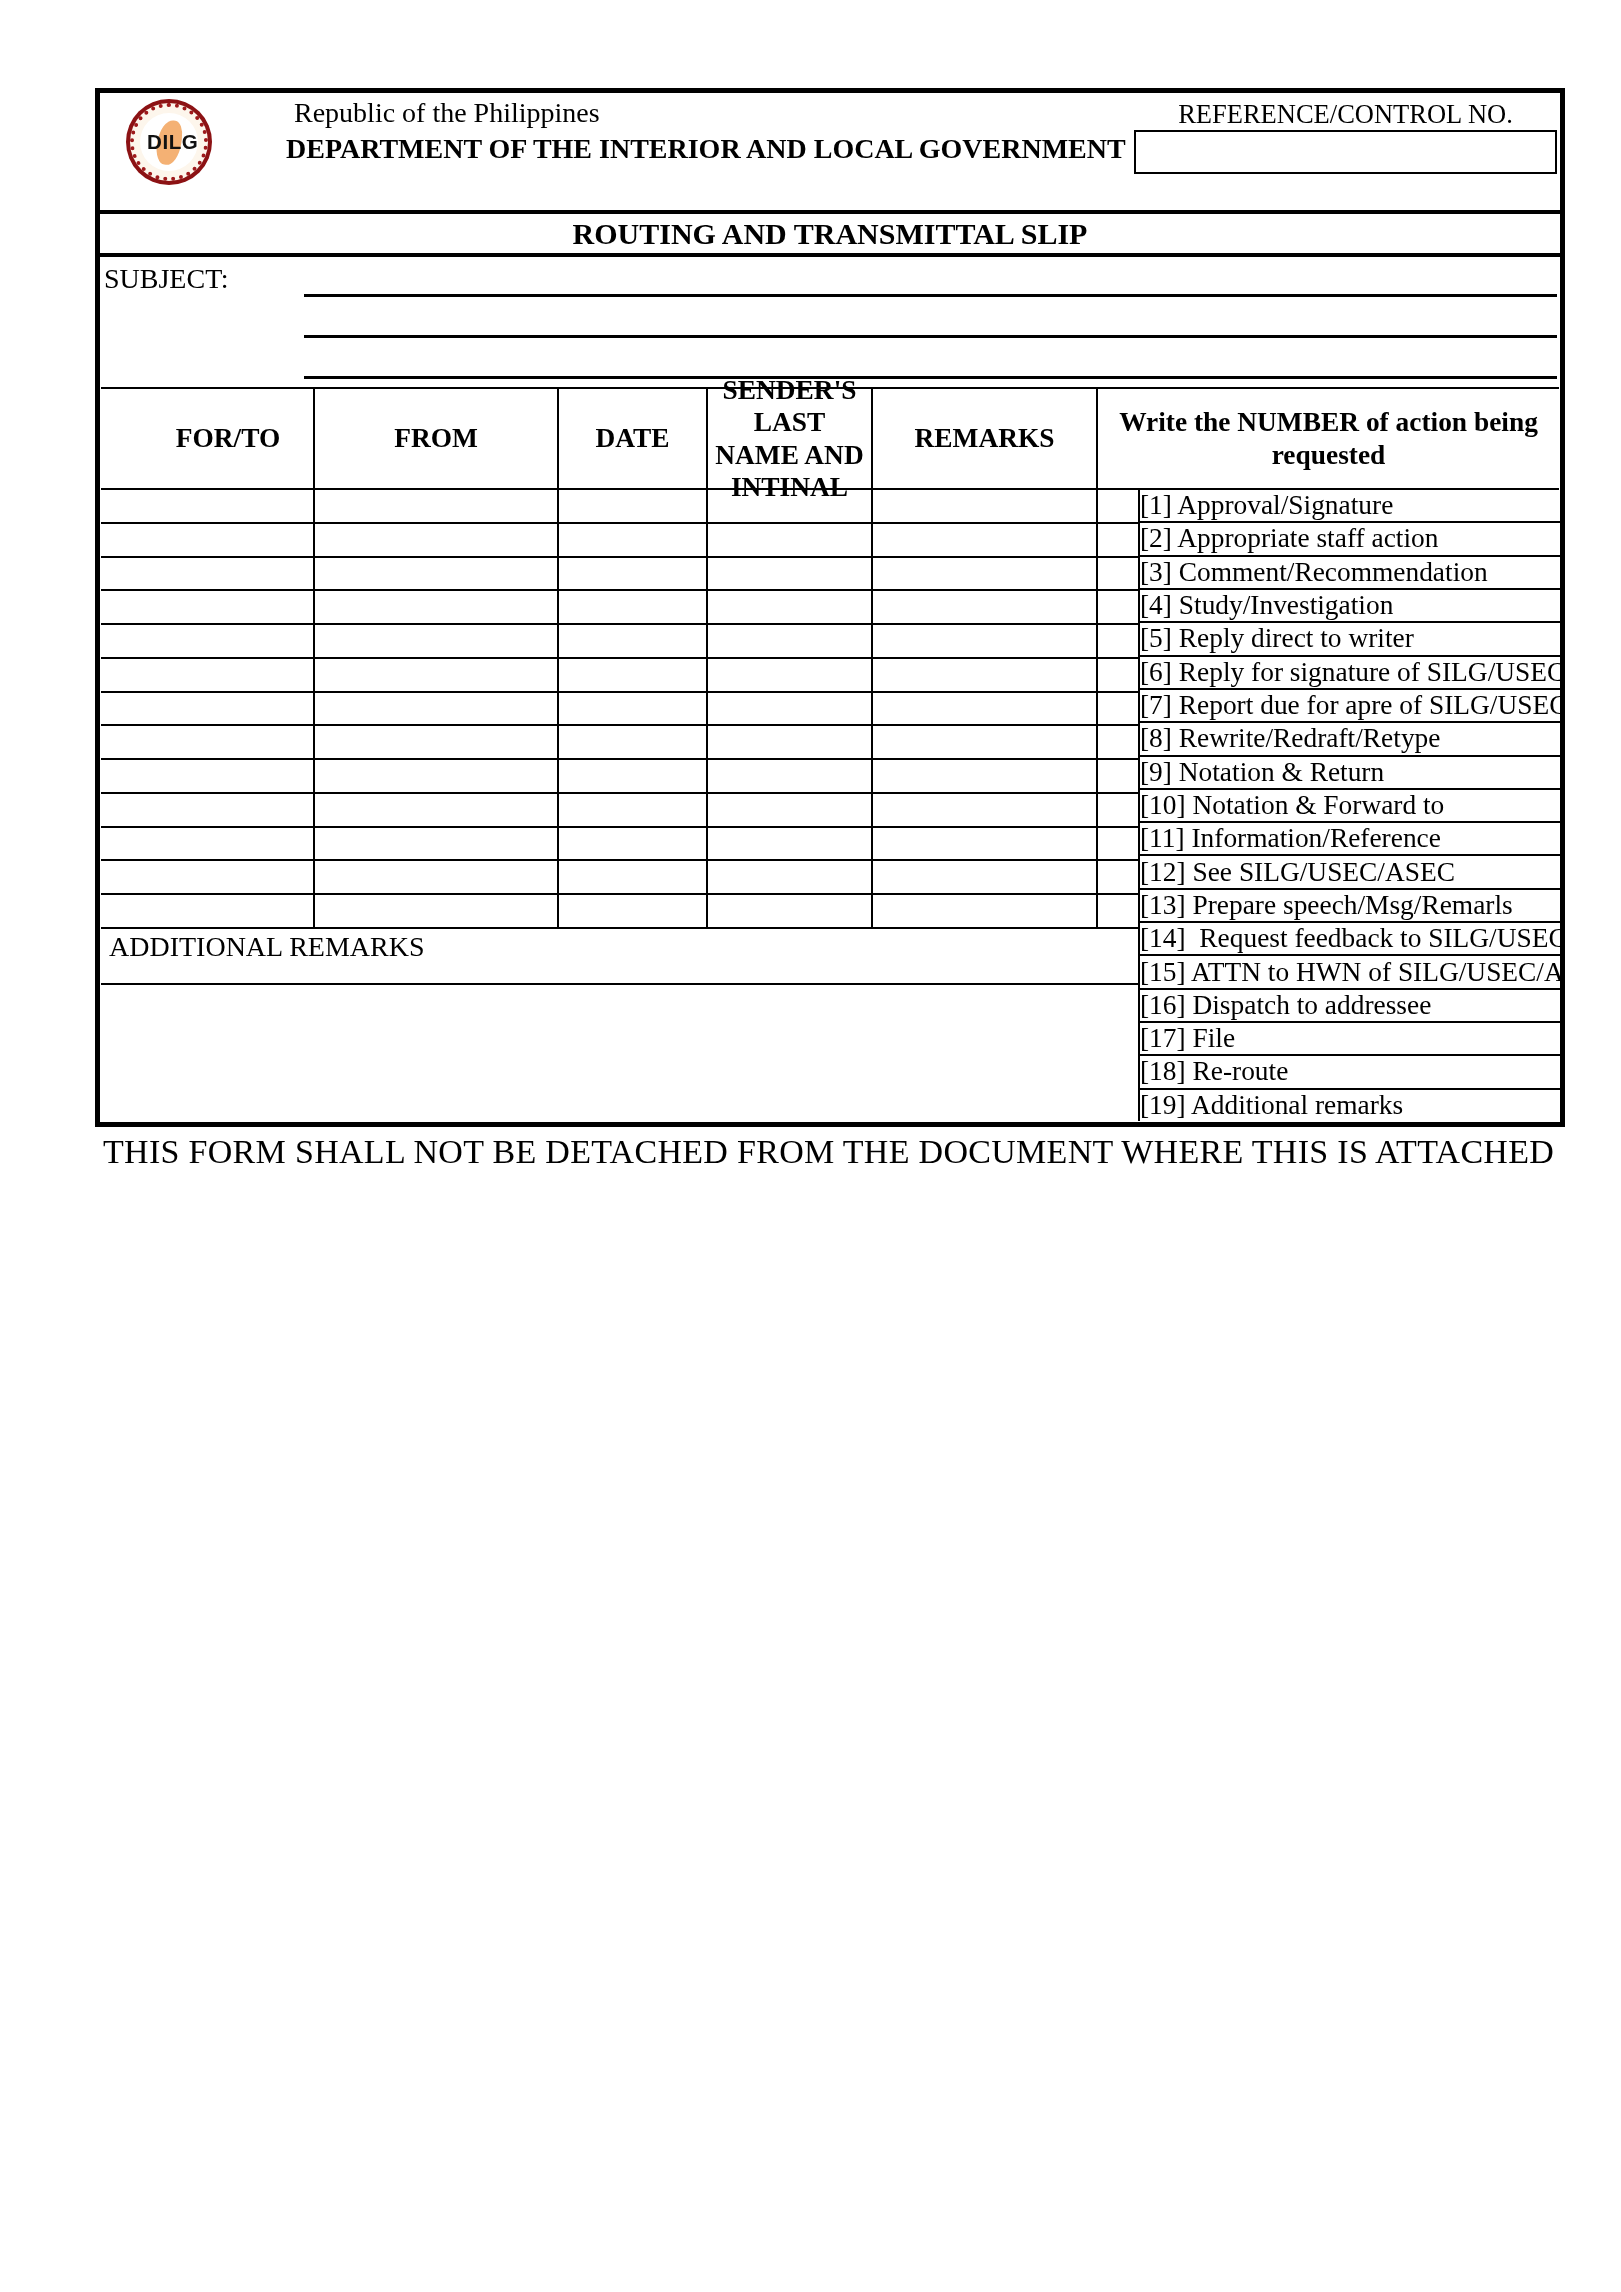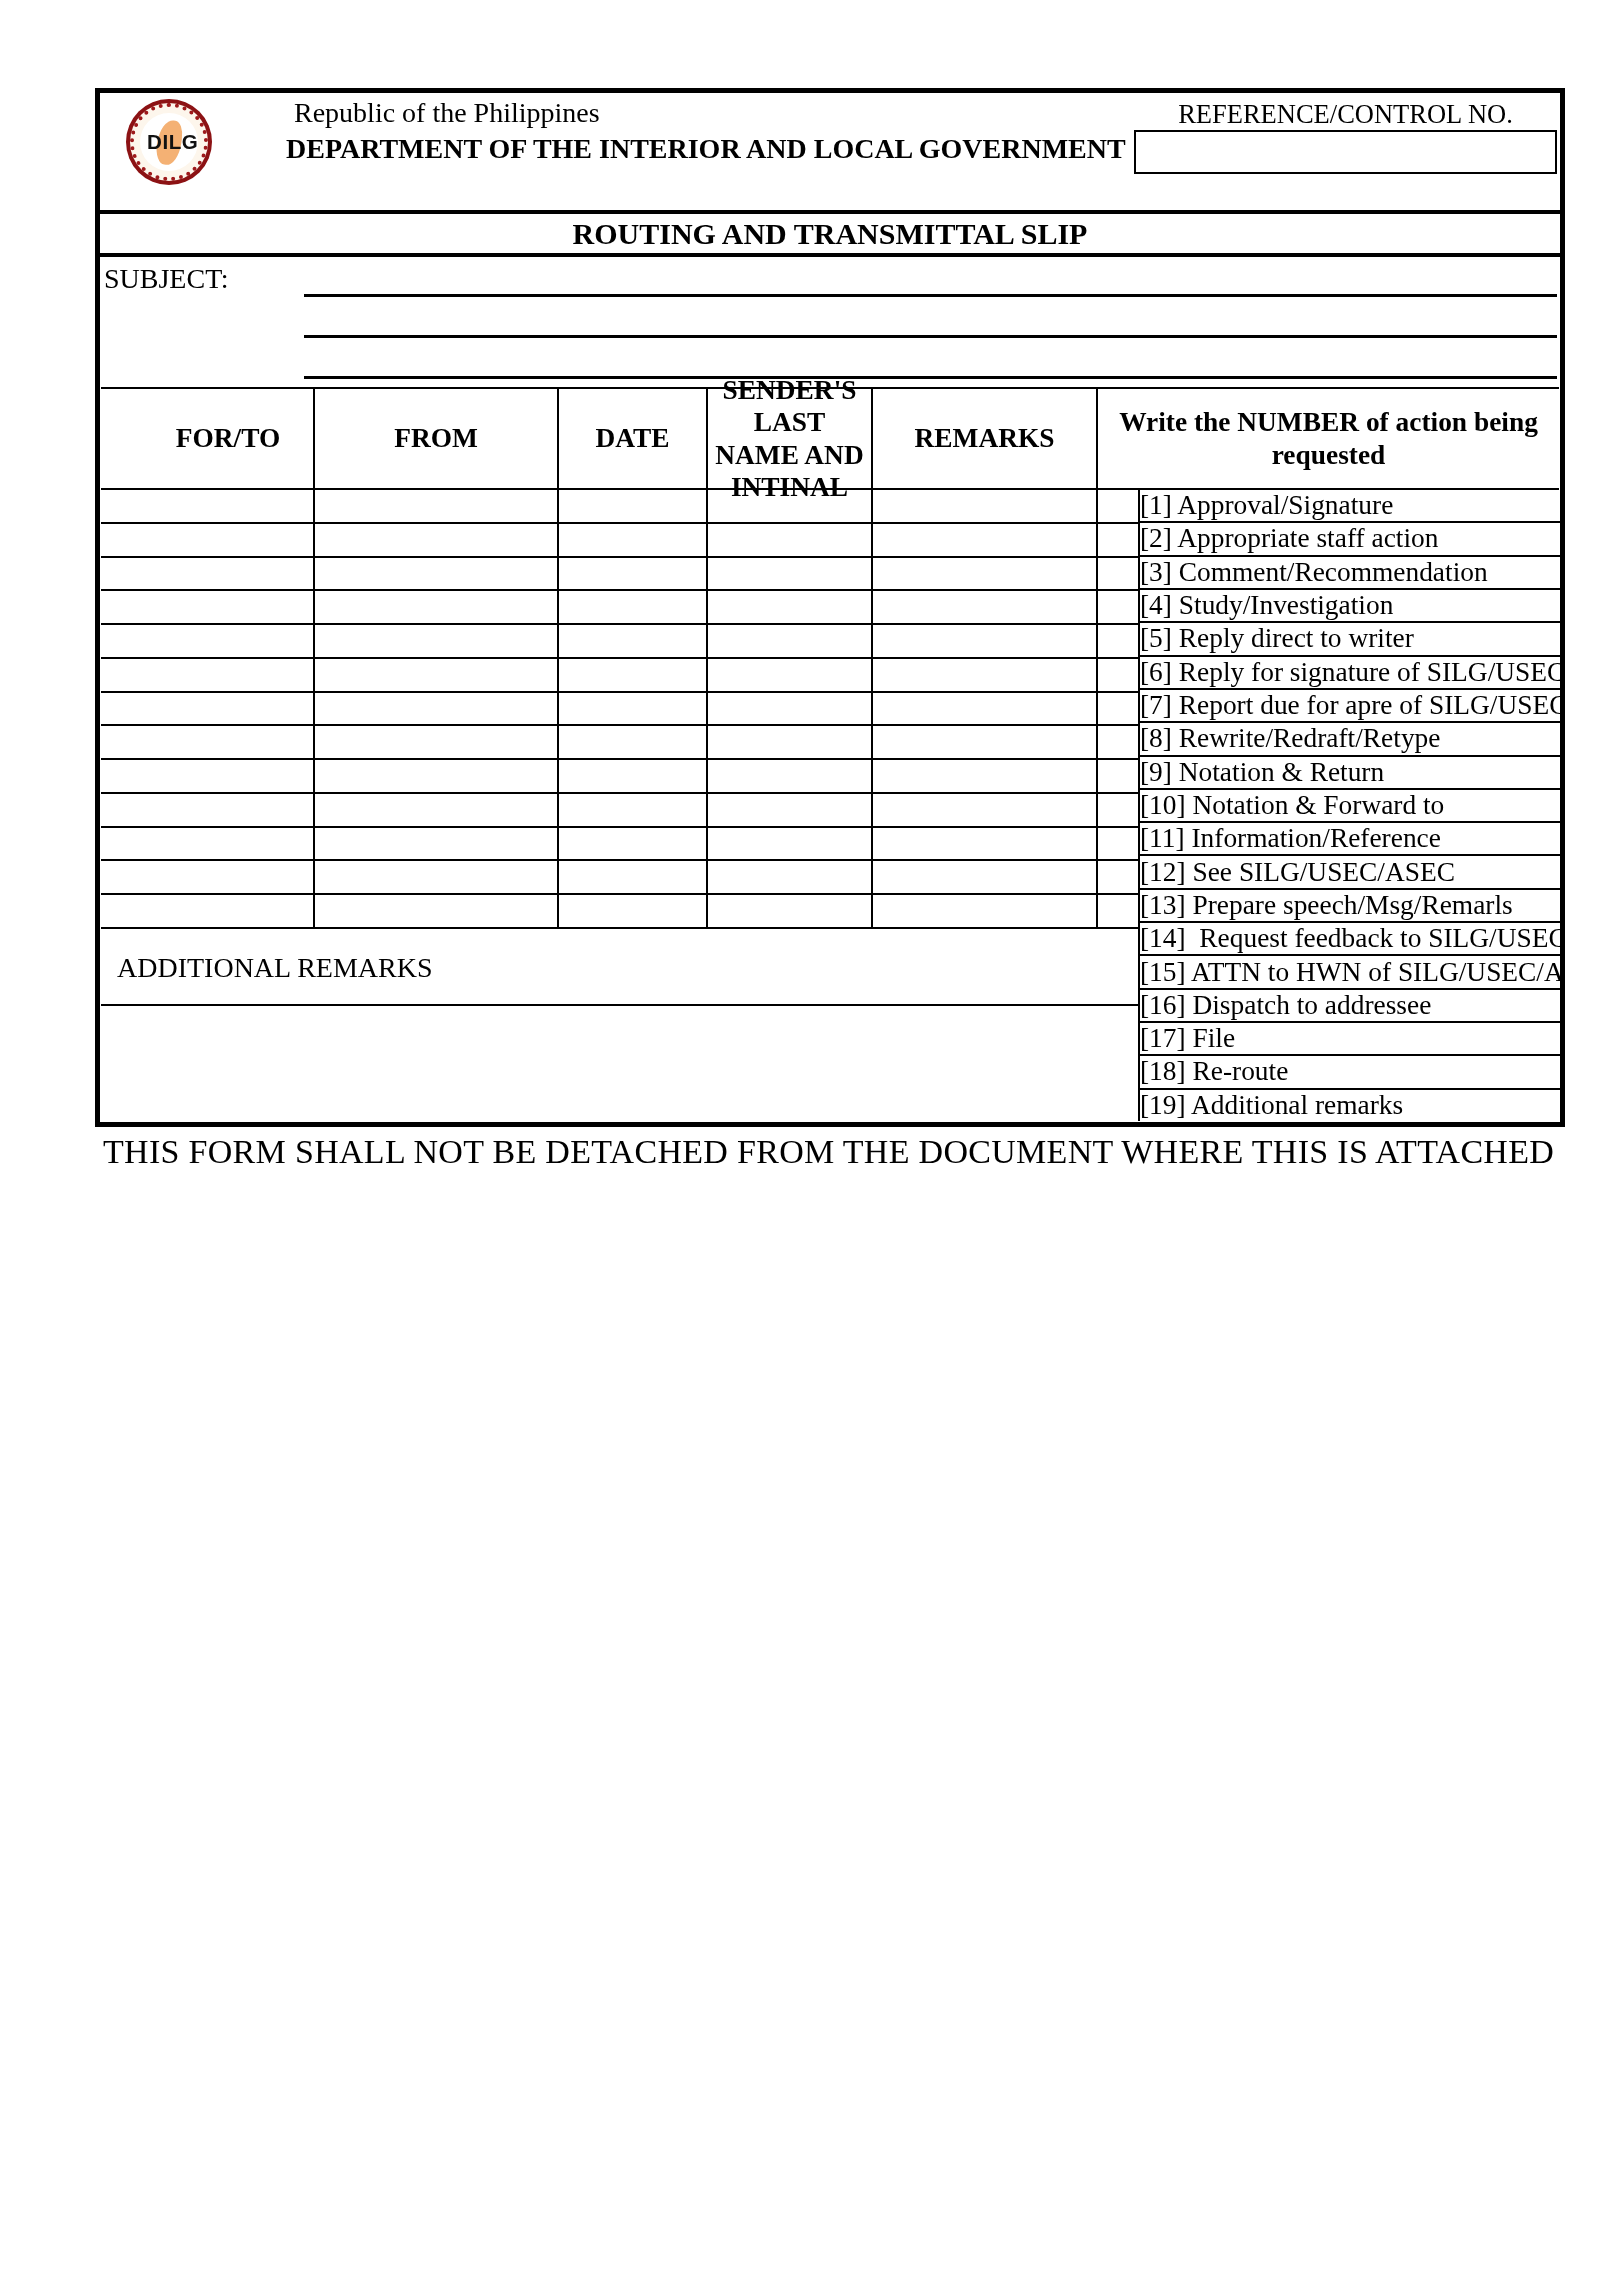--- a/index.html
+++ b/index.html
@@ -78,21 +78,21 @@
     left:101px; top:490px; width:1039px; height:631px;
     border-right:2.9px solid #000;
     display:flex; flex-direction:column;
   }
   .rows-left { height:439px; display:flex; flex-direction:column; }
   .tr { flex:1; display:flex; }
   .td { border-right:2.9px solid #000; border-bottom:2.9px solid #000; }
   .td.cn { flex:1; border-right:none; }
   .addl-label {
     height:56px; border-bottom:2.9px solid #000;
-    font-size:28px; line-height:36px; padding-left:16px;margin-top:21px;
+    font-size:28px; line-height:36px; padding-left:8px;
   }
   .addl-area { flex:1; }
 
   
   .action-list {
     left:1140px; top:490px; width:420px; height:631px;
     display:flex; flex-direction:column; overflow:hidden;
   }
   .action-item {
     flex:1; border-bottom:2.9px solid #000;

